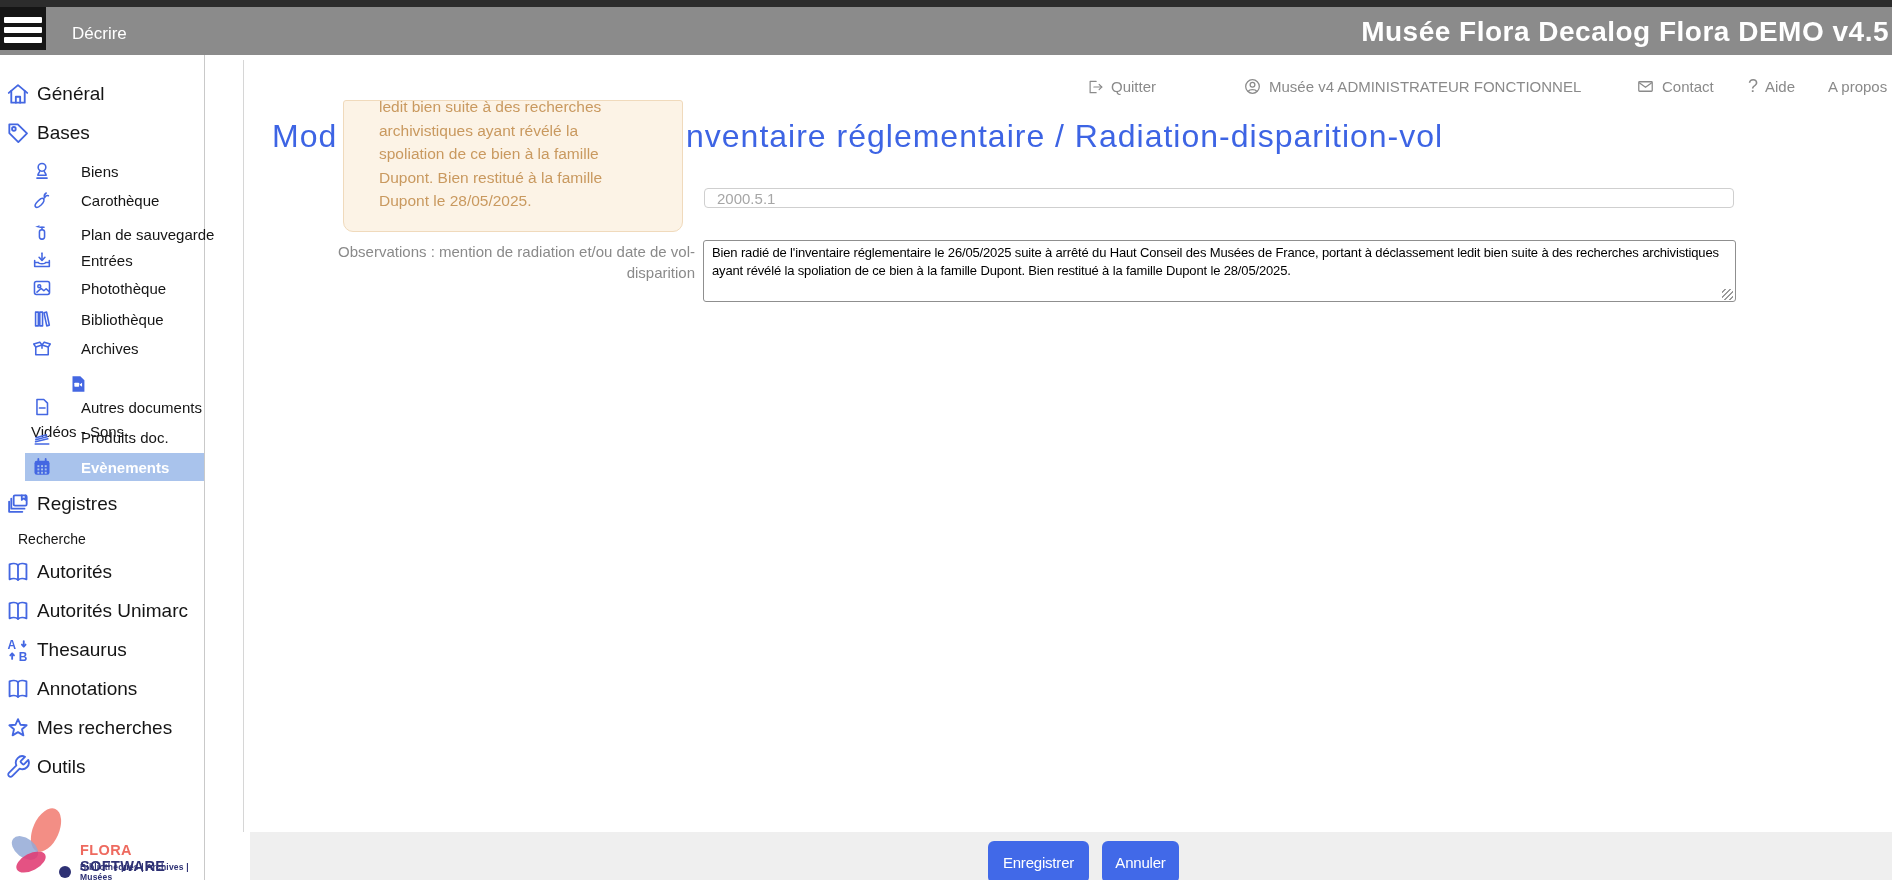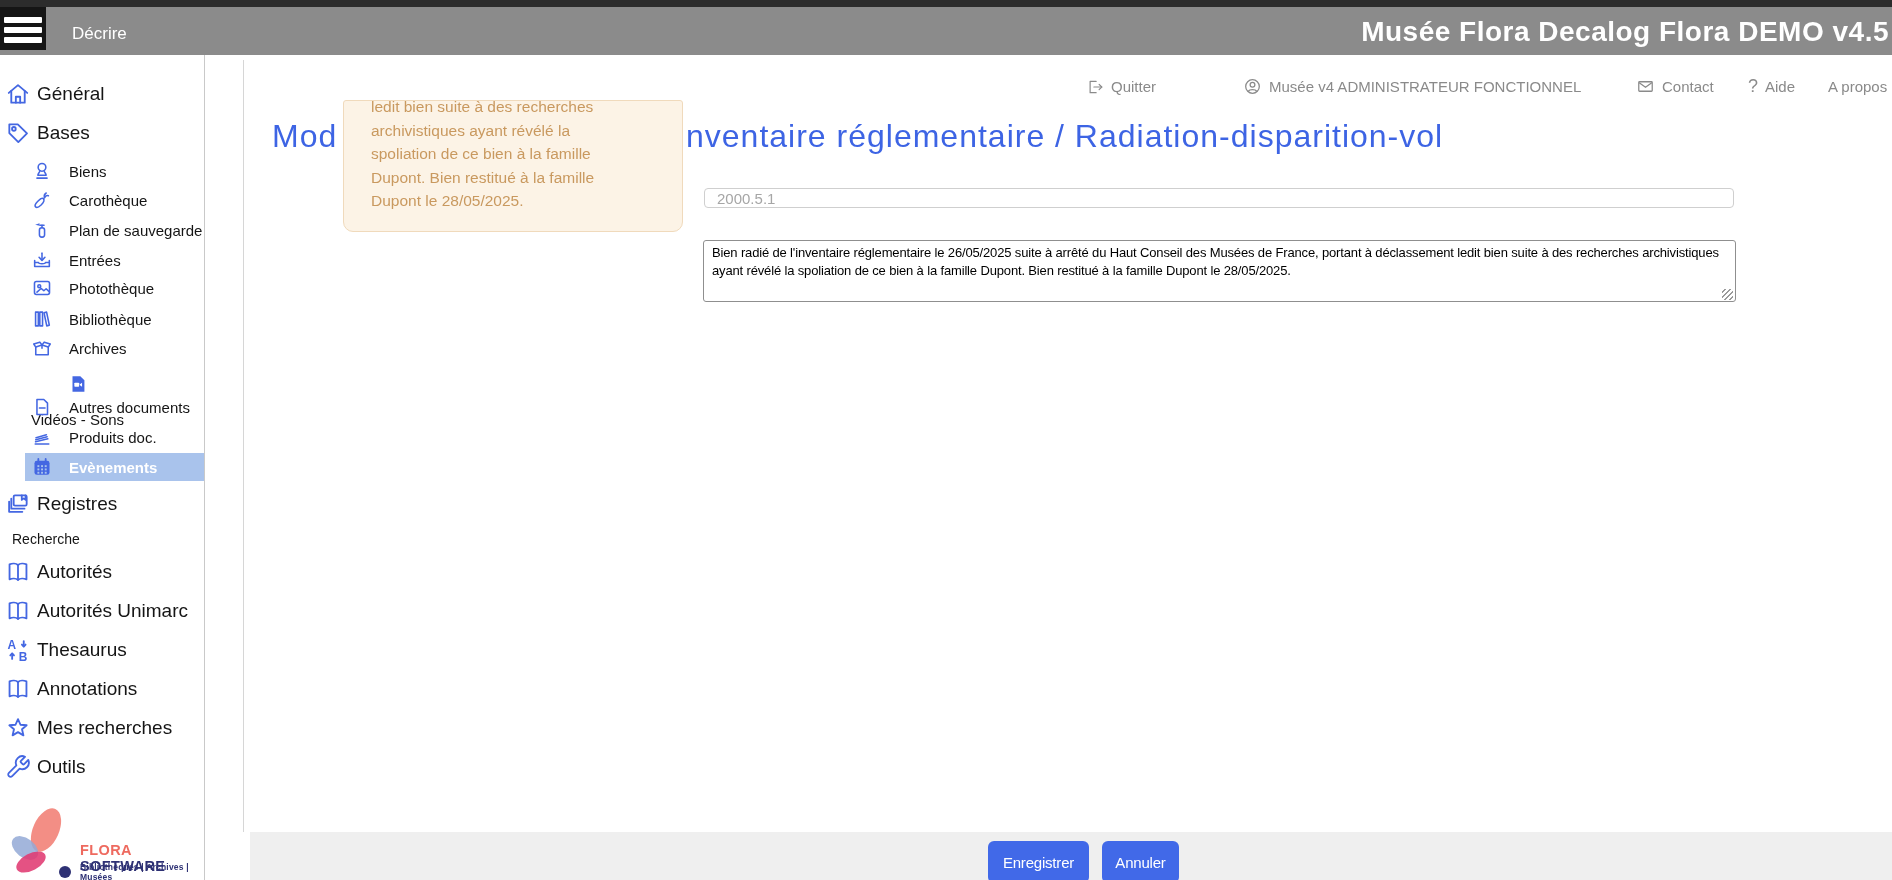--- a/index.html
+++ b/index.html
@@ -24,39 +24,39 @@
 
   
   .side-divider { position:absolute; left:204px; top:55px; width:1px; height:825px; background:#c9c9c9; }
   .content-line { position:absolute; left:243px; top:60px; width:1px; height:772px; background:#d6d6d6; }
 
   
   .si { position:absolute; display:flex; align-items:center; color:#151515; cursor:pointer; white-space:nowrap; }
   .si .icn { display:flex; align-items:center; justify-content:center; }
   .si.top { left:0; padding-left:5px; gap:6px; font-size:19px; height:34px; }
   .si.top .icn svg { width:26px; height:26px; }
-  .si.sub { left:0; padding-left:31px; gap:16px; font-size:15px; height:26px; }
+  .si.sub { left:0; padding-left:31px; gap:28px; font-size:15px; height:26px; }
   .si.sub .icn svg { width:22px; height:22px; }
-  .si.plain { left:0; padding-left:12px; font-size:14px; height:22px; }
+  .si.plain { left:0; padding-left:18px; font-size:14px; height:22px; }
   .si.active { left:25px; width:179px; padding-left:6px; background:#a9c3ec; color:#fff; font-weight:bold; height:28px; }
 
   
   .logo { position:absolute; left:0px; top:800px; width:204px; height:80px; }
   .logo svg.flower { position:absolute; left:4px; top:4px; }
   .brand { position:absolute; left:80px; top:42px; font-size:14.5px; font-weight:bold; letter-spacing:.4px; }
   .brand .b1 { color:#ee6a5f; } .brand .b2 { color:#2e3174; }
   .tagline { position:absolute; left:80px; top:62px; font-size:8.5px; font-weight:bold; color:#2e3174; letter-spacing:.2px; }
 
   
   .title-frag { position:absolute; top:118px; color:#3d64e4; font-size:32px; letter-spacing:1px; white-space:nowrap;text-align:right; }
   .tf1 { left:272px; } .tf2 { left:686px; }
 
   .tooltip { position:absolute; left:343px; top:100px; width:340px; height:132px; background:#fcf3e6;
              border:1px solid #f0dabc; border-radius:3px 3px 10px 10px; overflow:hidden;
-             padding:0 10px 0 27px; color:#c9995f; z-index:5; }
+             padding:0 10px 0 35px; color:#c9995f; z-index:5; }
   .tooltip .tl { margin-top:-6px; }
   .tooltip .tl div { font-size:15.5px; line-height:23.5px; }
 
   .inv-input { position:absolute; left:704px; top:188px; width:1030px; height:20px; border:1px solid #cfcfcf;
                border-radius:4px; color:#a6a6a6; font-size:15px; padding:0 12px; outline:none;
                font-family:"Liberation Sans", sans-serif; background:#fff; }
 
   .obs-label { position:absolute; left:280px; top:241px; width:415px; text-align:right; color:#8a8a8a;
                font-size:15px; line-height:21px; }
 
@@ -165,21 +165,21 @@
   <div class="si sub" style="top:187px;">
     <span class="icn">
         <svg viewBox="0 0 24 24">
           <path class="st" d="M13.5 10.5 C15 12 14 14.5 11 17.5 C8.5 19.8 6 20.5 5 19.5 C4 18.5 4.8 16 7.2 13.6 C10.2 10.6 12 9 13.5 10.5 Z"></path>
           <path class="st" d="M14.8 9.6 C15.6 7.6 17.4 6.8 19 7.4"></path>
           <path class="st" d="M14.6 9.4 C14.2 7.2 15 5.2 16.6 4.4"></path>
         </svg>
       </span>
     <span>Carothèque</span>
   </div>
-  <div class="si sub" style="top:217px;">
+  <div class="si sub" style="top:217px;align-items:flex-end;">
     <span class="icn">
         <svg viewBox="0 0 24 24">
           <rect class="st" x="9.2" y="9.5" width="5.6" height="10.3" rx="2.5"></rect>
           <path class="st" d="M12 9.5 V6.8"></path>
           <path class="st" d="M9.8 6.8 H14.2"></path>
           <path d="M9.3 4.6 L4.6 6.2 L9.3 7.4 Z" fill="#4467e2"></path>
         </svg>
       </span>
     <span>Plan de sauvegarde</span>
   </div>
@@ -365,20 +365,24 @@
       <div>ledit bien suite à des recherches</div>
       <div>archivistiques ayant révélé la</div>
       <div>spoliation de ce bien à la famille</div>
       <div>Dupont. Bien restitué à la famille</div>
       <div>Dupont le 28/05/2025.</div>
     </div>
   </div>
 
   <input class="inv-input" type="text" value="2000.5.1" style="">
 
+  <div class="obs-label">
+    <div>Observations : mention de radiation et/ou date de vol-</div>
+    <div>disparition</div>
+  </div>
 
   <textarea class="obs-area" style="">Bien radié de l'inventaire réglementaire le 26/05/2025 suite à arrêté du Haut Conseil des Musées de France, portant à déclassement ledit bien suite à des recherches archivistiques ayant révélé la spoliation de ce bien à la famille Dupont. Bien restitué à la famille Dupont le 28/05/2025.</textarea>
   <div class="grip"></div>
 
   <div class="footbar"></div>
   <button class="btn btn-save">Enregistrer</button>
   <button class="btn btn-cancel">Annuler</button>
 
 </div>
 

